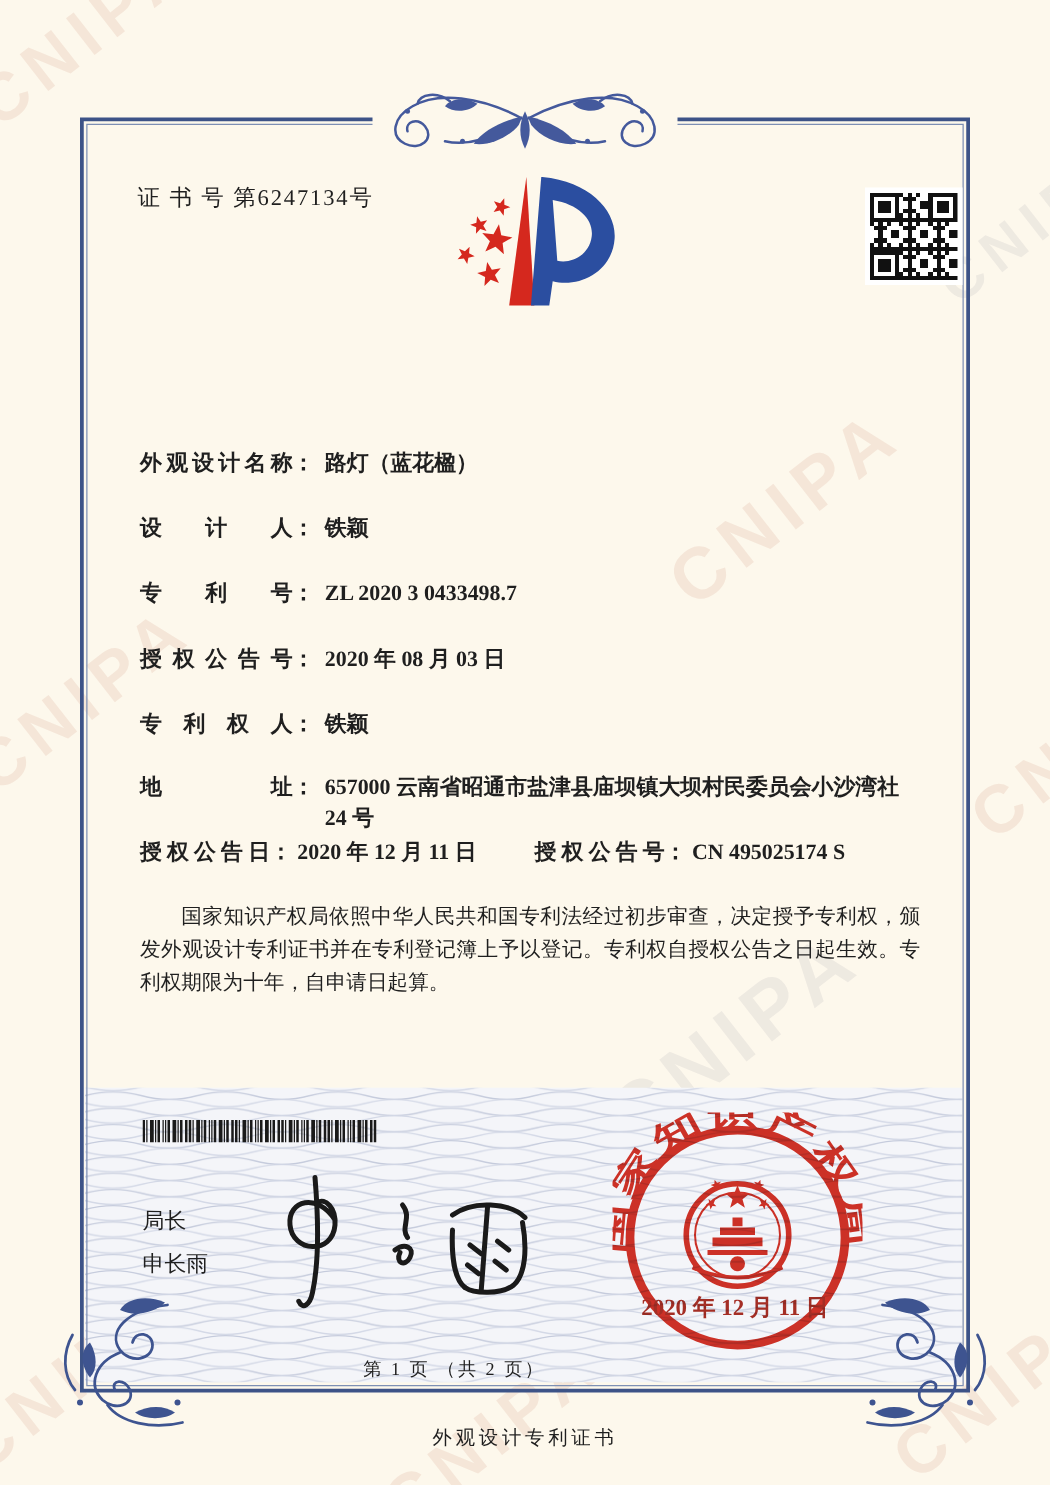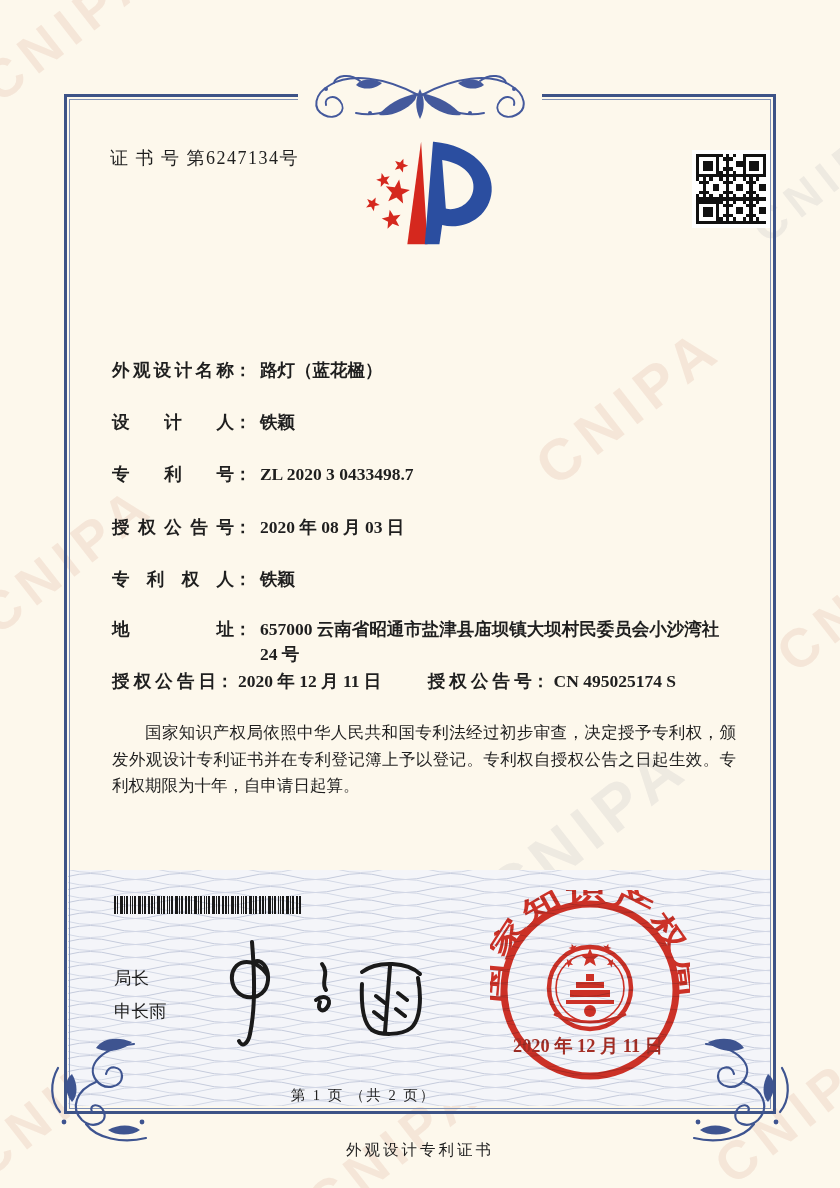--- a/index.html
+++ b/index.html
@@ -55,21 +55,21 @@
     line-height:25px;margin-left:4px;}
   .grant2{margin-left:42px;}
   .flabel.short{width:104px;}
   
   .paras{position:absolute;left:112px;top:720px;width:624px;font-size:16.5px;
     line-height:26.5px;text-align:justify;z-index:5;}
   .paras p{margin:0 0 3px 0;text-indent:2em;}
   
   .barcode{position:absolute;left:114px;top:896px;width:188px;height:18px;z-index:5;}
   .sig-block{position:absolute;left:114px;top:970px;font-size:17.5px;z-index:5;line-height:1;}
-  .sig-block .t{margin-bottom:15px;}
+  .sig-block .t{margin-bottom:15px;font-family:Liberation Mono, monospace;}
   .signature{position:absolute;left:212px;top:936px;width:246px;height:112px;z-index:5;}
   .seal{position:absolute;left:490px;top:890px;width:200px;height:200px;z-index:6;
     mix-blend-mode:multiply;opacity:.95;}
   .page-info{position:absolute;left:0;top:1086px;width:727px;text-align:center;
     font-size:14.5px;letter-spacing:2px;z-index:5;}
   .footer-note{position:absolute;left:0;top:1140px;width:840px;text-align:center;
     font-size:15.5px;letter-spacing:3px;z-index:5;}
 </style>
 </head>
 <body>

